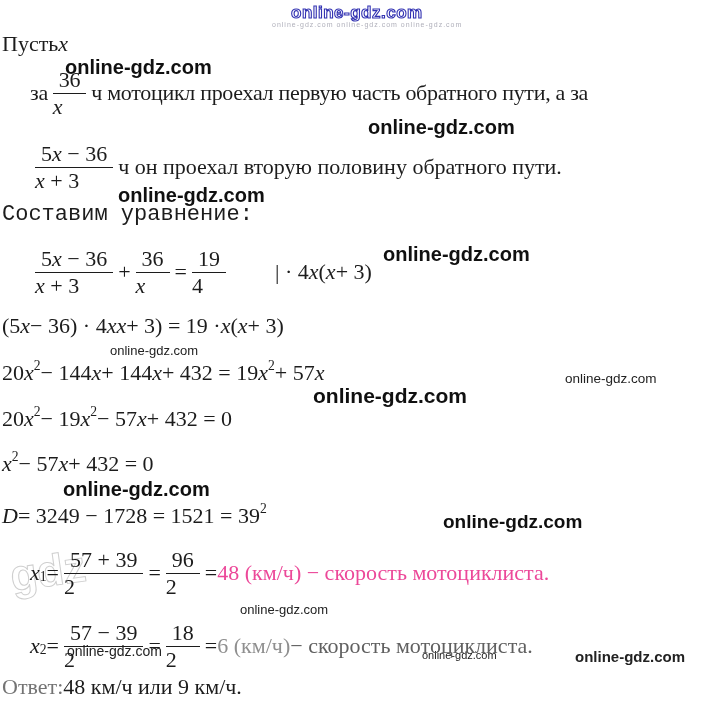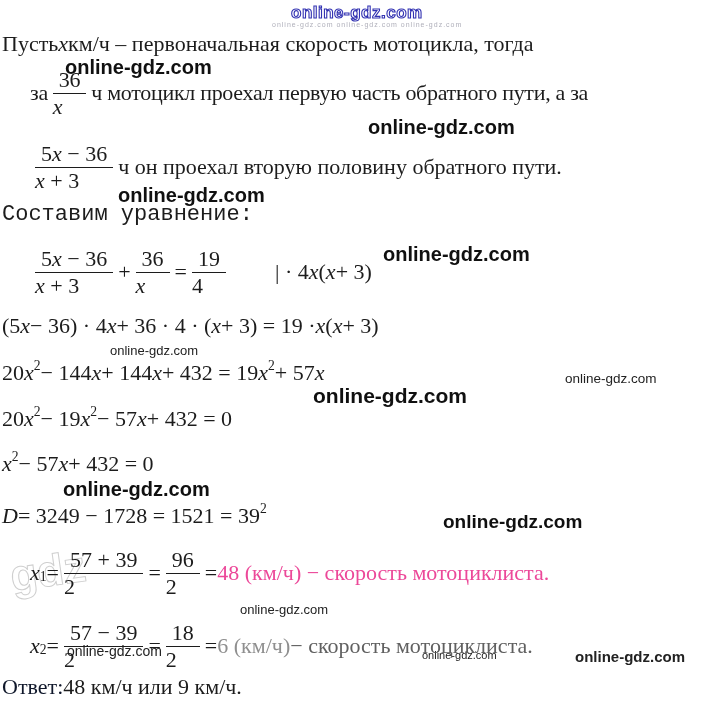--- a/index.html
+++ b/index.html
@@ -104,21 +104,20 @@
   <div class="wm wm-b wm9">online-gdz.com</div>
   <div class="wm wm-s wm10">online-gdz.com</div>
   <div class="wm wm-s wm11">online-gdz.com</div>
   <div class="wm wm-s wm12">online-gdz.com</div>
   <div class="wm wm-s wm13">online-gdz.com</div>
   <div class="wm-ghost">gdz</div>
 
   <div class="mline l1">
       <span>Пусть </span>
       <span class="it">x</span>
-      <span>  км/ч – первоначальная скорость мотоцикла, тогда</span>
     </div>
   <div class="mline l2 tall tight">
       <span>за </span>
       <span class="frac">
         <span class="fn"><span>36</span></span>
         <span class="fd"><span class="it">x</span></span>
       </span>
       <span> ч мотоцикл проехал первую часть обратного пути, а за</span>
     </div>
   <div class="mline l3 tall">
@@ -151,21 +150,20 @@
       <span class="it">x</span>
       <span>(</span>
       <span class="it">x</span>
       <span> + 3)</span>
     </div>
   <div class="mline l6">
       <span>(5</span>
       <span class="it">x</span>
       <span> − 36) · 4</span>
       <span class="it">x</span>
-      <span> + 36 · 4 · (</span>
       <span class="it">x</span>
       <span> + 3) = 19 · </span>
       <span class="it">x</span>
       <span>(</span>
       <span class="it">x</span>
       <span> + 3)</span>
     </div>
   <div class="mline l7">
       <span>20</span>
       <span class="it">x</span>
@@ -230,17 +228,17 @@
       <span> = </span>
       <span class="frac">
         <span class="fn"><span>18</span></span>
         <span class="fd"><span>2</span></span>
       </span>
       <span> = </span>
       <span style="color: rgb(143, 143, 143);">6 (км/ч) </span>
       <span style="color: rgb(96, 96, 96);">− скорость мотоциклиста.</span>
     </div>
   <div class="mline l13">
-      <span style="color: #0f172a;">Ответ:</span>
+      <span style="color: #737373;">Ответ:</span>
       <span> 48 км/ч или 9 км/ч.</span>
     </div>
 
 </div>
 
 </body></html>

